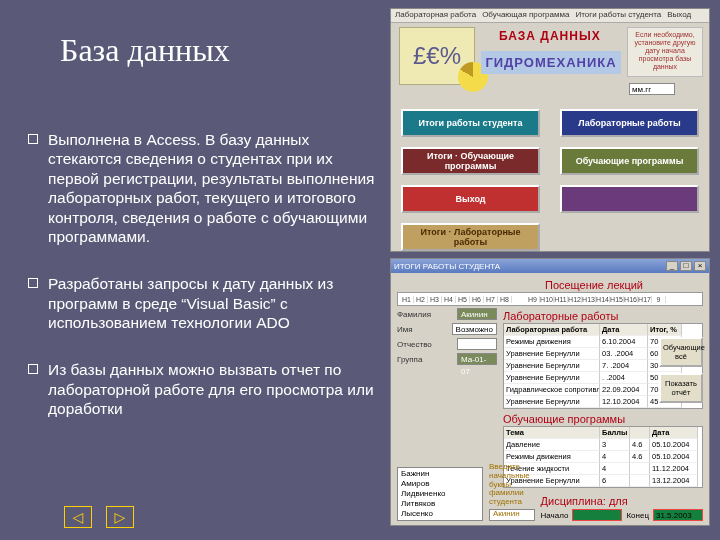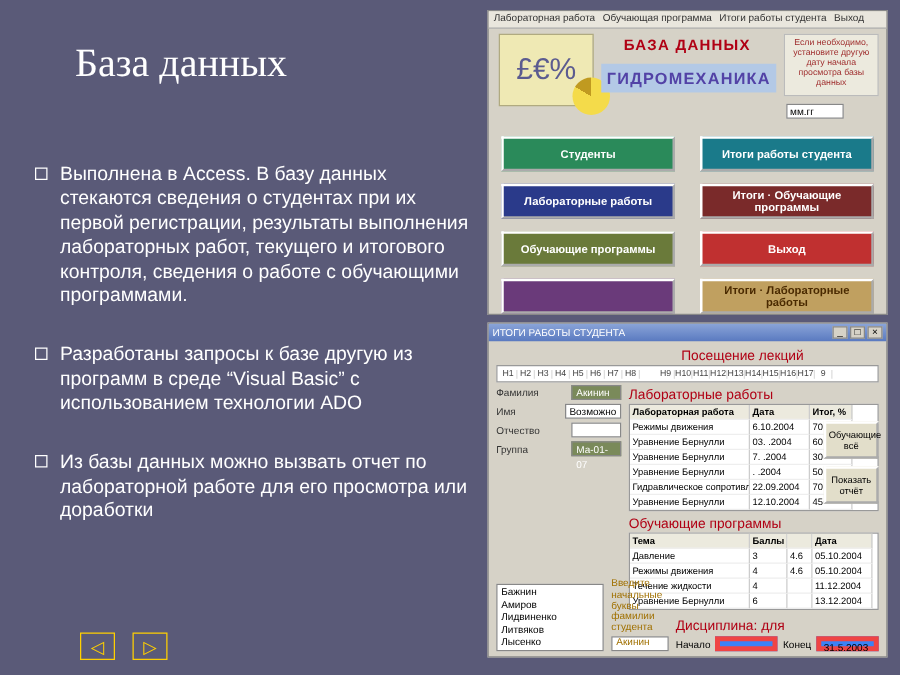--- a/index.html
+++ b/index.html
@@ -192,35 +192,35 @@
     width: 86px; height: 54px;
     font-size:8px; padding:1px 3px;
     overflow:hidden;
   }
   .listbox div { line-height:10px; }
 
   .lastrow { position:absolute; left:6px; right:6px; bottom:4px; display:flex; gap:6px; align-items:flex-end; }
   .yellow-label { font-size:8px; color:#a07000; line-height:1.1; width:110px; }
   .dlg-date { display:flex; flex-direction:column; gap:2px; font-size:8px; }
   .dlg-date .row { display:flex; gap:4px; align-items:center; }
-  .dlg-date .row .inp { background:#3b82f6; border:4px solid #ef4444; width:50px; height:12px; font-size:8px; padding:0 2px; line-height:12px;}
+  .dlg-date .row .inp { background:#15803d; border:1px solid #ef4444; width:50px; height:12px; font-size:8px; padding:0 2px; line-height:12px;}
 </style>
 </head>
 <body>
 
 <div class="title">База данных</div>
 
 <div class="bullets">
   <div class="bullet">
     <div class="bullet-marker"></div>
     <div class="bullet-text">Выполнена в Access. В базу данных стекаются сведения о студентах при их первой регистрации, результаты выполнения лабораторных работ, текущего и итогового контроля, сведения о работе с обучающими программами.</div>
   </div>
   <div class="bullet">
     <div class="bullet-marker"></div>
-    <div class="bullet-text">Разработаны запросы к базе другую из программ в среде “Visual Basic” с использованием технологии ADO</div>
+    <div class="bullet-text">Разработаны запросы к дату данных из программ в среде “Visual Basic” с использованием технологии ADO</div>
   </div>
   <div class="bullet">
     <div class="bullet-marker"></div>
     <div class="bullet-text">Из базы данных можно вызвать отчет по лабораторной работе для его просмотра или доработки</div>
   </div>
 </div>
 
 <div class="nav">
   <div class="nav-btn">
       <span>◁</span>
@@ -237,21 +237,20 @@
     <span>Итоги работы студента</span>
     <span>Выход</span>
   </div>
   <div class="body">
     <div class="logo">£€%</div>
     <div class="title-red">БАЗА ДАННЫХ</div>
     <div class="title-sub">ГИДРОМЕХАНИКА</div>
     <div class="side-note">Если необходимо, установите другую дату начала просмотра базы данных</div>
     <div class="date-input">мм.гг</div>
     <div class="btn-grid">
-      <div class="abtn c-green">Студенты</div>
       <div class="abtn c-teal">Итоги работы студента</div>
       <div class="abtn c-blue">Лабораторные работы</div>
       <div class="abtn c-maroon">Итоги · Обучающие программы</div>
       <div class="abtn c-olive">Обучающие программы</div>
       <div class="abtn c-red">Выход</div>
       <div class="abtn c-purple"></div>
       <div class="abtn c-tan">Итоги · Лабораторные работы</div>
     </div>
   </div>
 </div>

